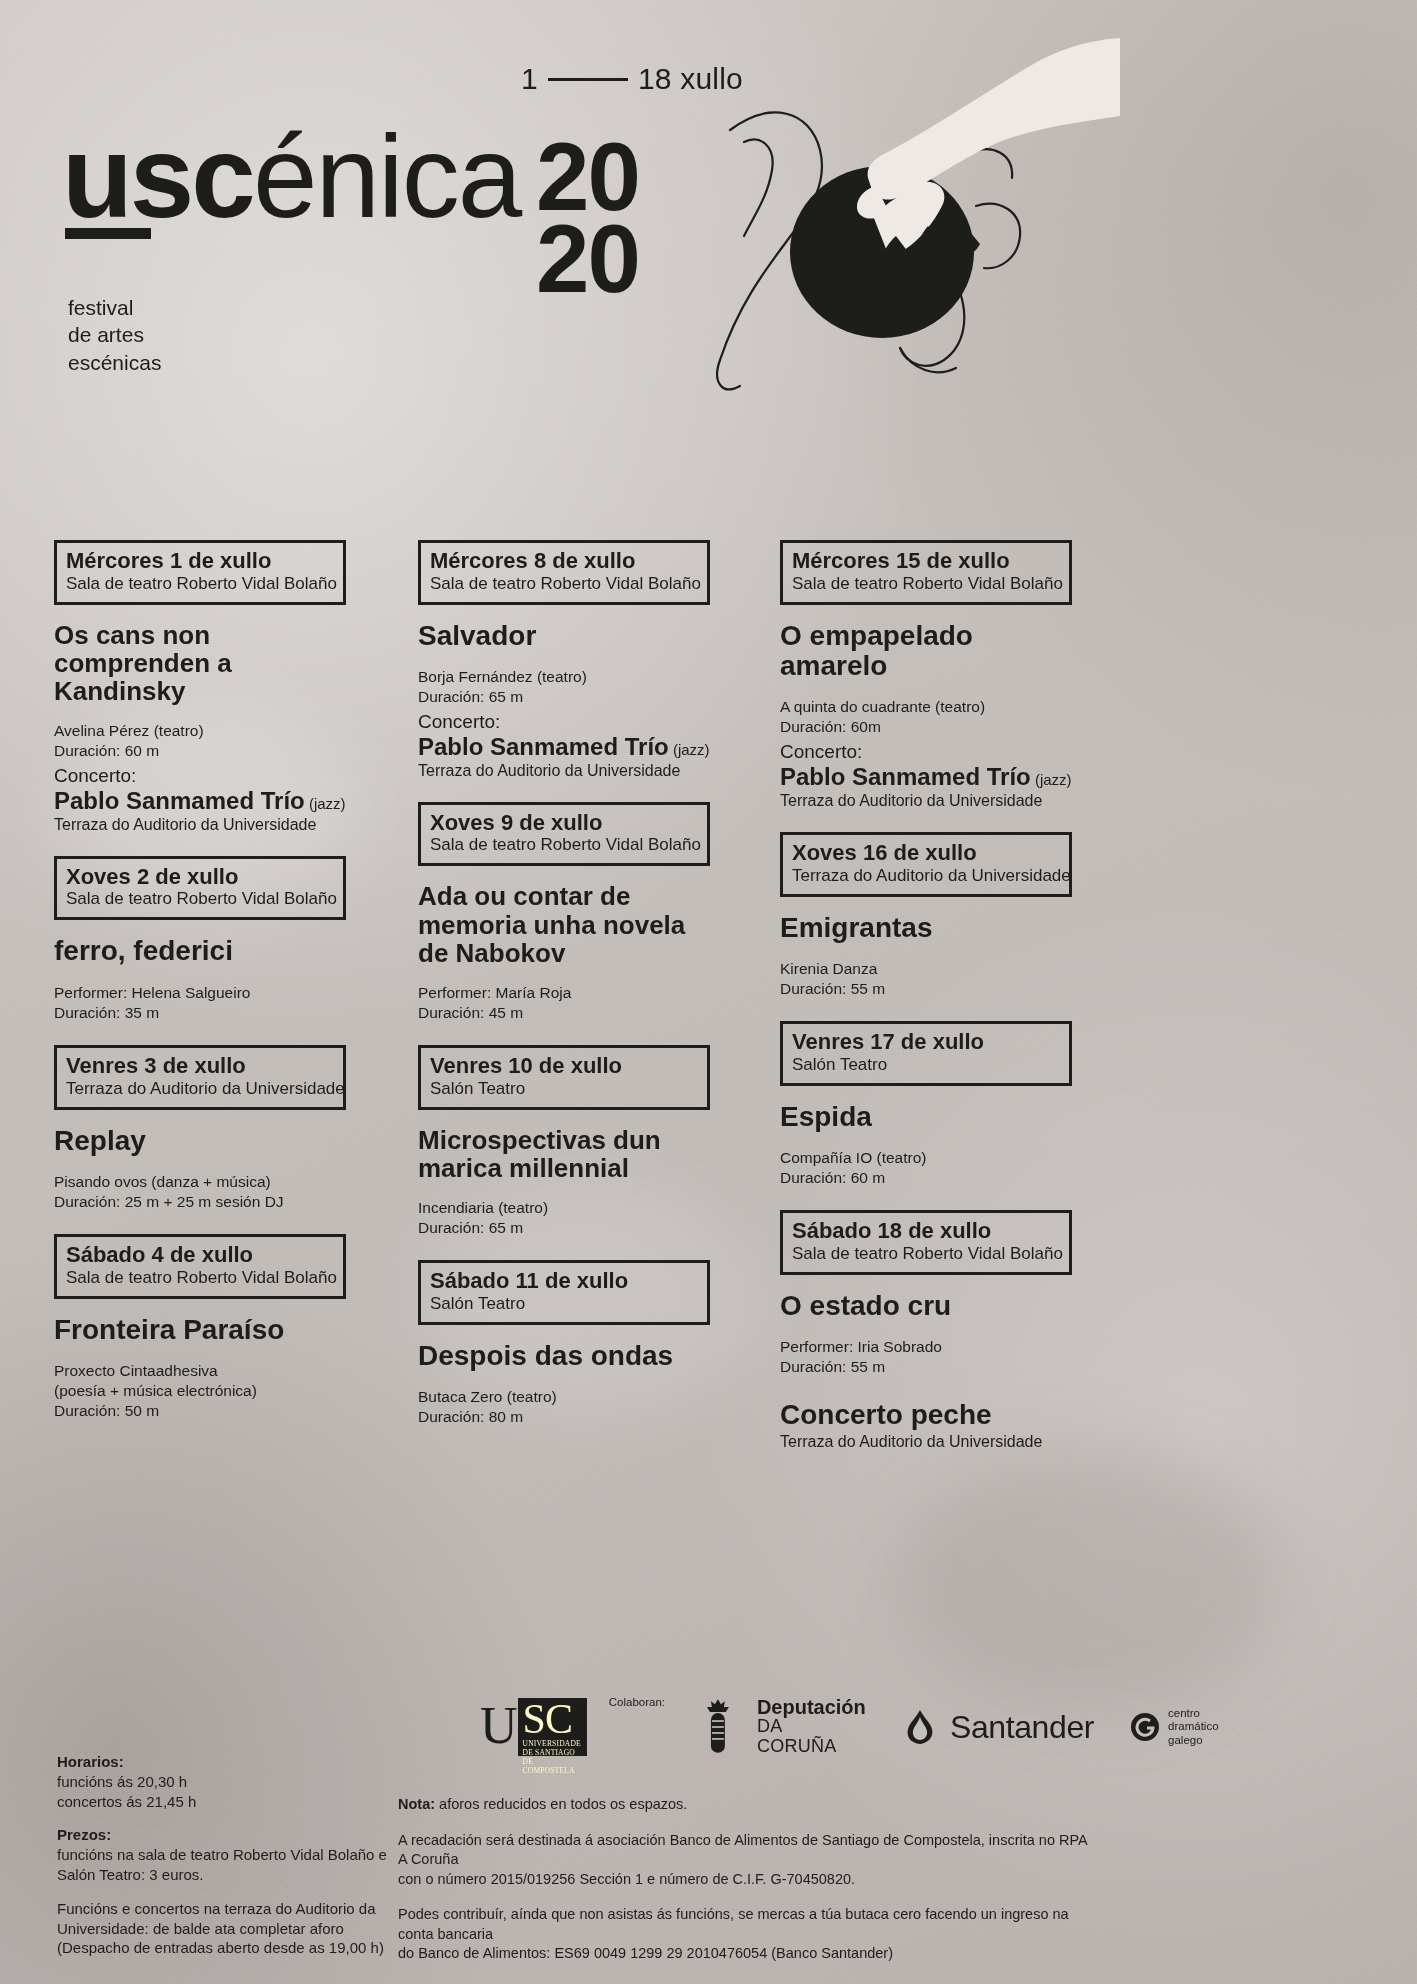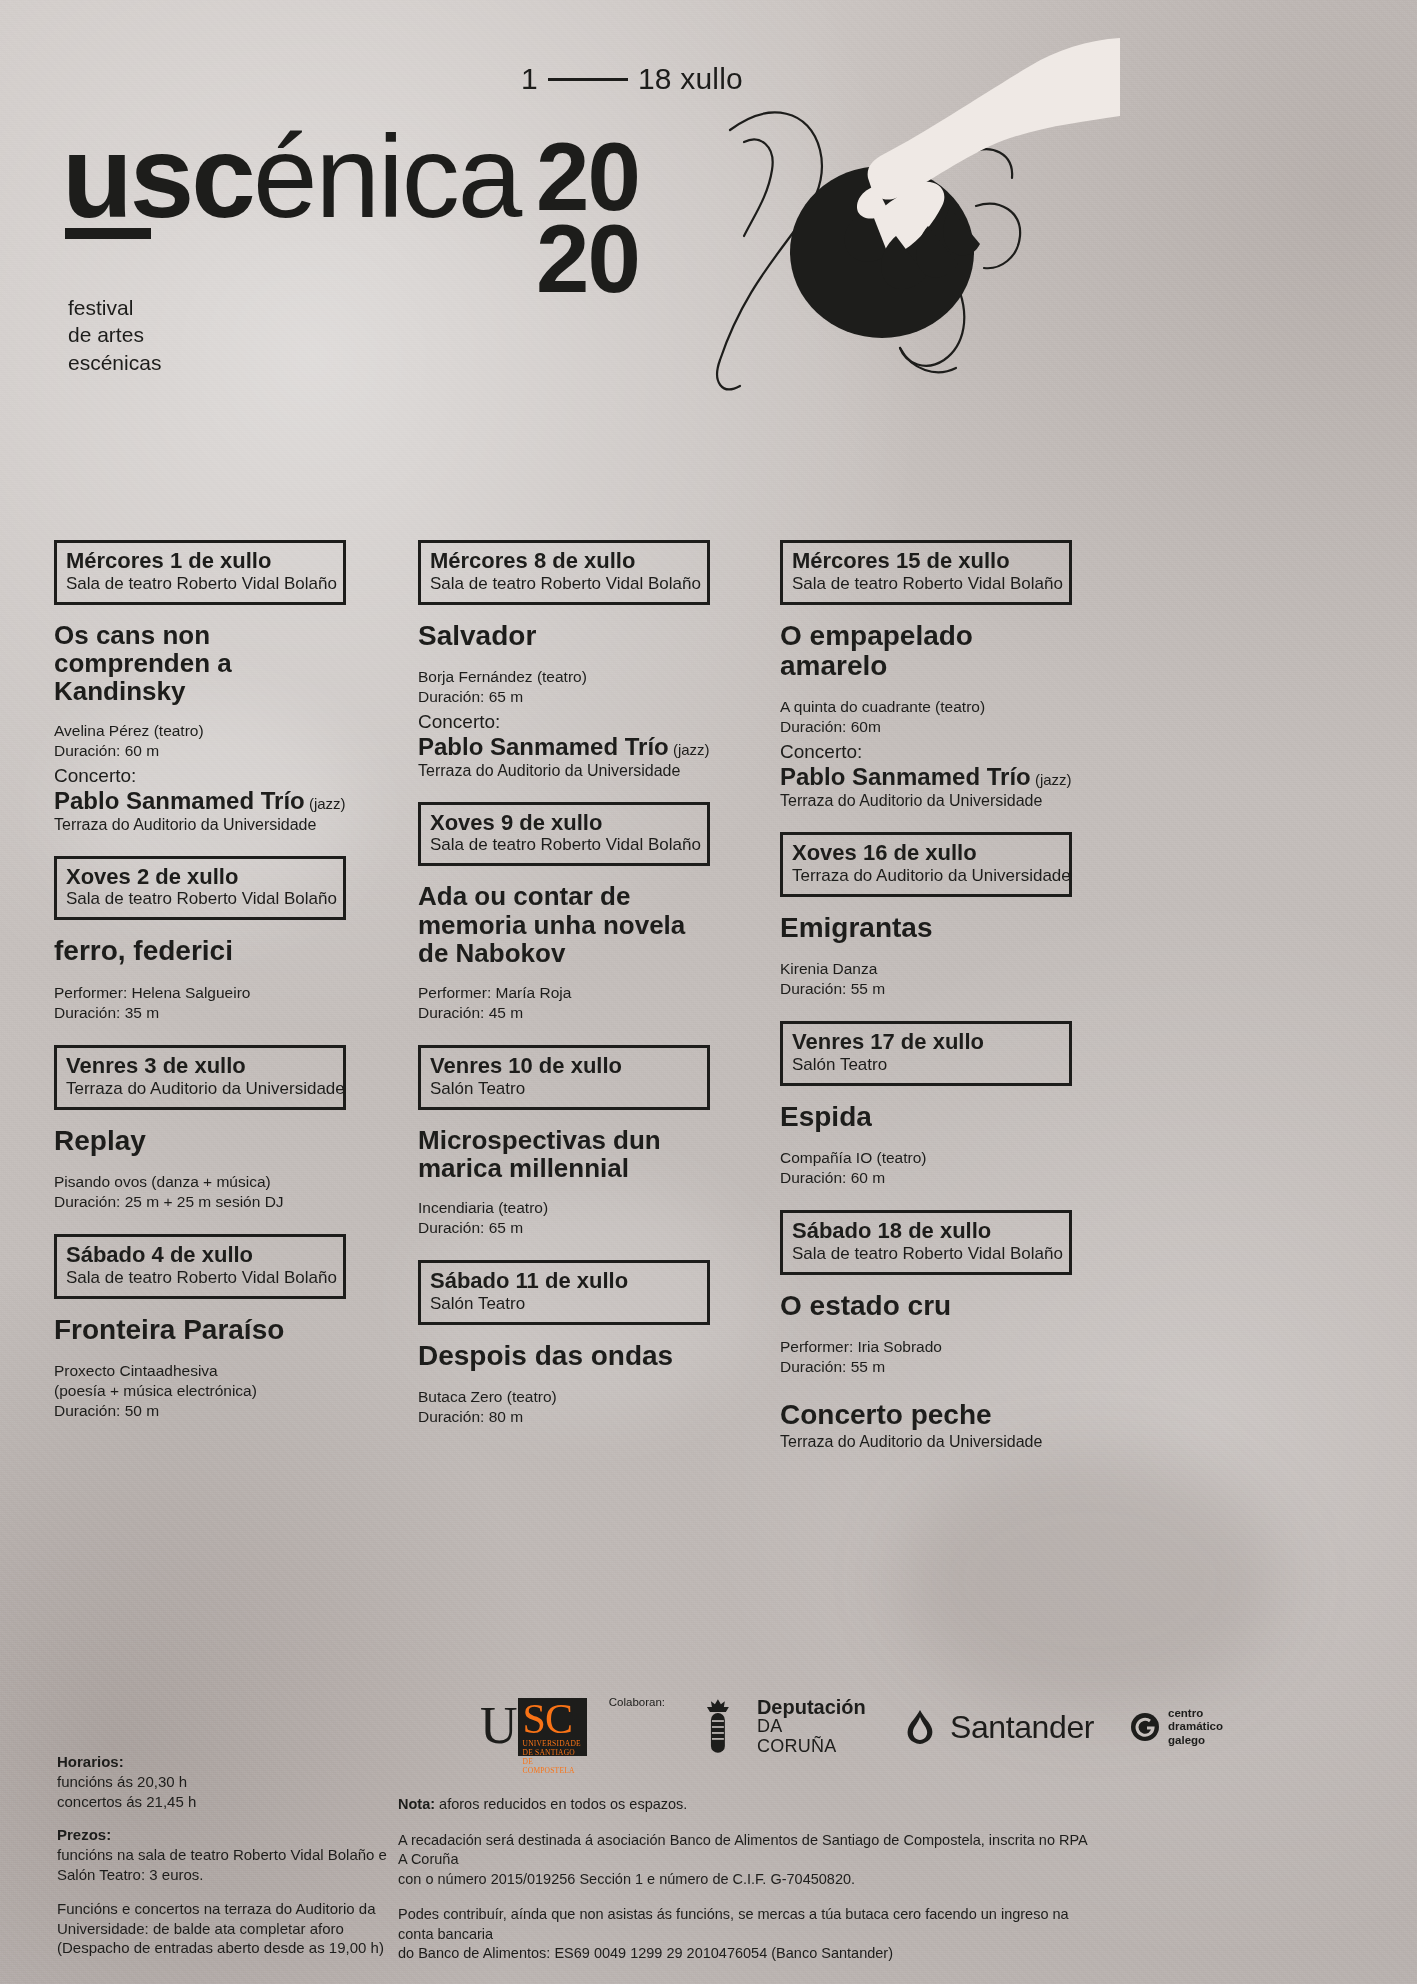--- a/index.html
+++ b/index.html
@@ -78,34 +78,34 @@
   .concert .place{font-size:16px;font-weight:400;line-height:1.2;}
 
   
   .footer-left{position:absolute;left:57px;top:1752px;width:350px;font-size:15px;line-height:1.32;}
   .footer-left b{font-weight:700;}
   .footer-left p{margin:0 0 14px 0;}
 
   .logos{position:absolute;left:480px;top:1690px;width:660px;height:74px;display:flex;align-items:center;}
   .usc-logo{display:flex;align-items:stretch;height:58px;}
   .usc-logo .u{font-family:"Liberation Serif","DejaVu Serif",serif;font-size:52px;line-height:56px;font-weight:400;}
-  .usc-logo .blk{background:#1d1d1b;color:#f97316;padding:1px 6px 4px 5px;display:flex;flex-direction:column;justify-content:flex-start;}
+  .usc-logo .blk{background:#1d1d1b;color:#fef9c3;padding:1px 6px 4px 5px;display:flex;flex-direction:column;justify-content:flex-start;}
   .usc-logo .blk .sc{font-family:"Liberation Serif","DejaVu Serif",serif;font-size:42px;line-height:40px;font-weight:400;letter-spacing:-1px;}
   .usc-logo .blk .sub{font-family:"Liberation Serif","DejaVu Serif",serif;font-size:7.5px;line-height:9px;letter-spacing:.2px;}
 
   .collab{margin-left:22px;font-size:11.5px;align-self:flex-start;margin-top:6px;}
   .vbar{width:1px;height:68px;background:#6d6966;margin:0 20px 0 16px;}
 
   .dep{display:flex;align-items:flex-end;gap:22px;}
   .dep .txt1{font-size:20px;font-weight:700;line-height:1.0;}
   .dep .txt2{font-size:18px;font-weight:400;line-height:1.1;letter-spacing:.3px;}
   .sant{display:flex;align-items:center;gap:10px;margin-left:34px;}
   .sant .w{font-size:32px;font-weight:400;letter-spacing:-.4px;}
   .cdg{display:flex;align-items:center;gap:8px;margin-left:36px;}
-  .cdg .t{font-size:11.5px;font-weight:700;line-height:1.18;}
+  .cdg .t{font-size:11.5px;font-weight:400;line-height:1.18;}
 
   .footer-note{position:absolute;left:398px;top:1795px;width:700px;font-size:14.5px;line-height:1.35;}
   .footer-note p{margin:0 0 16px 0;}
   .footer-note b{font-weight:700;}
 </style>
 </head>
 <body>
 
 <div class="poster">
   <div class="grain"></div>

